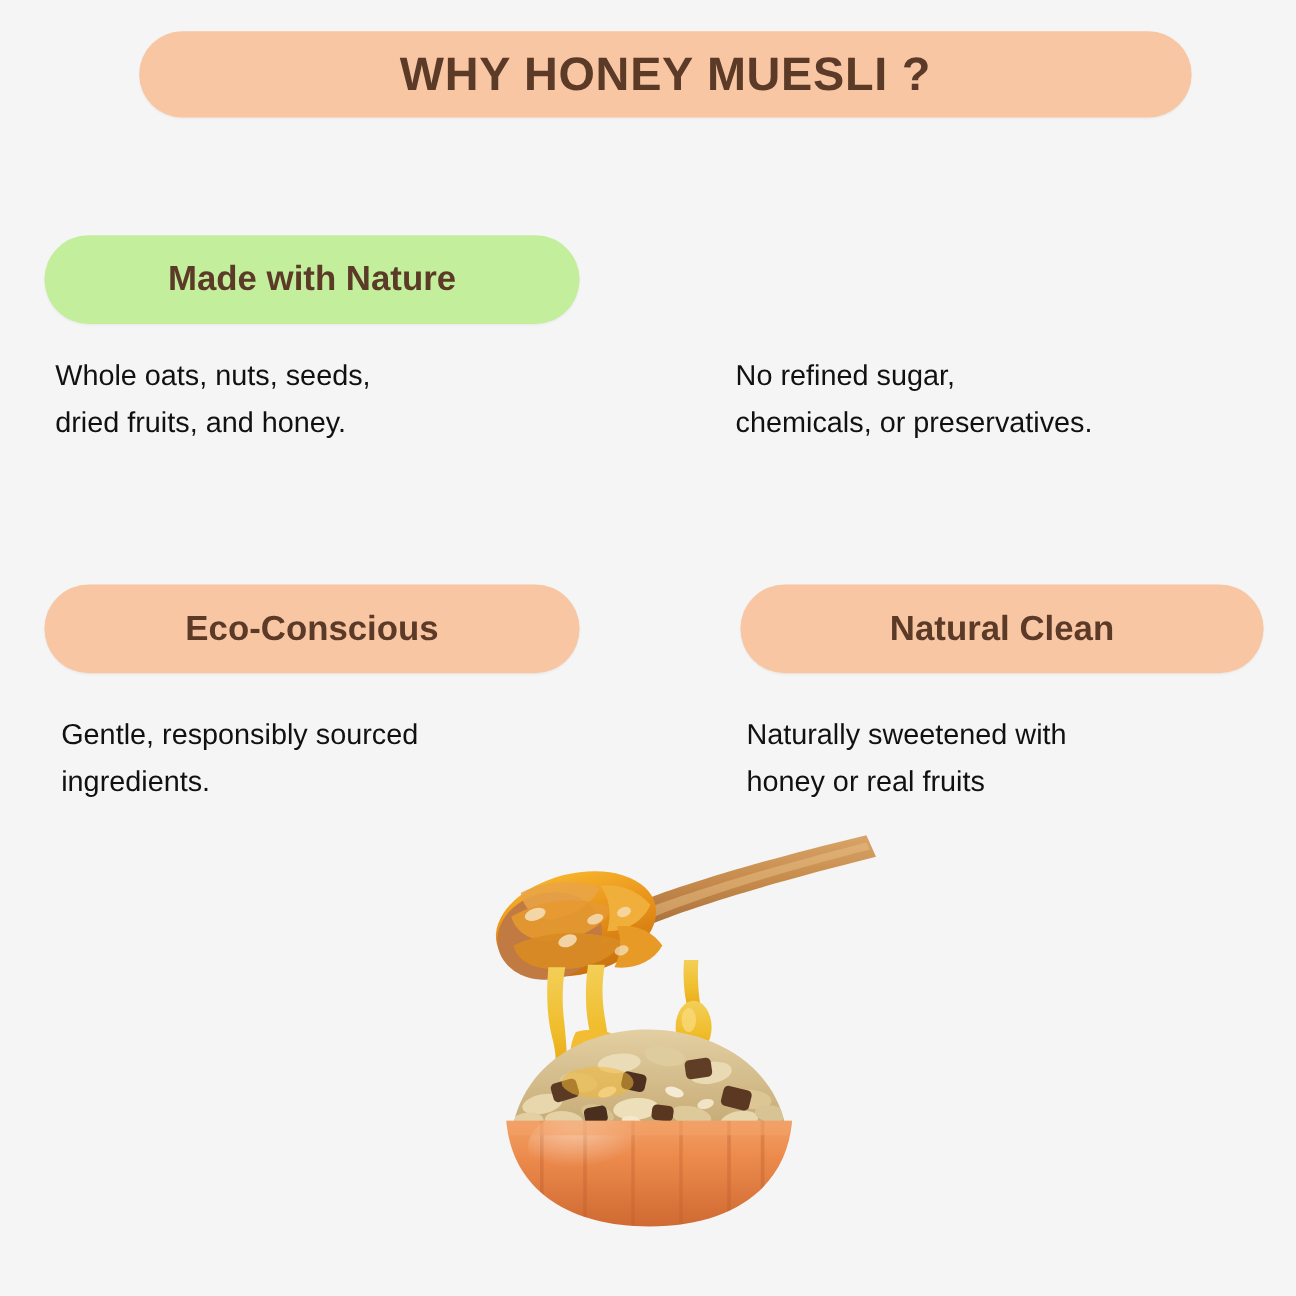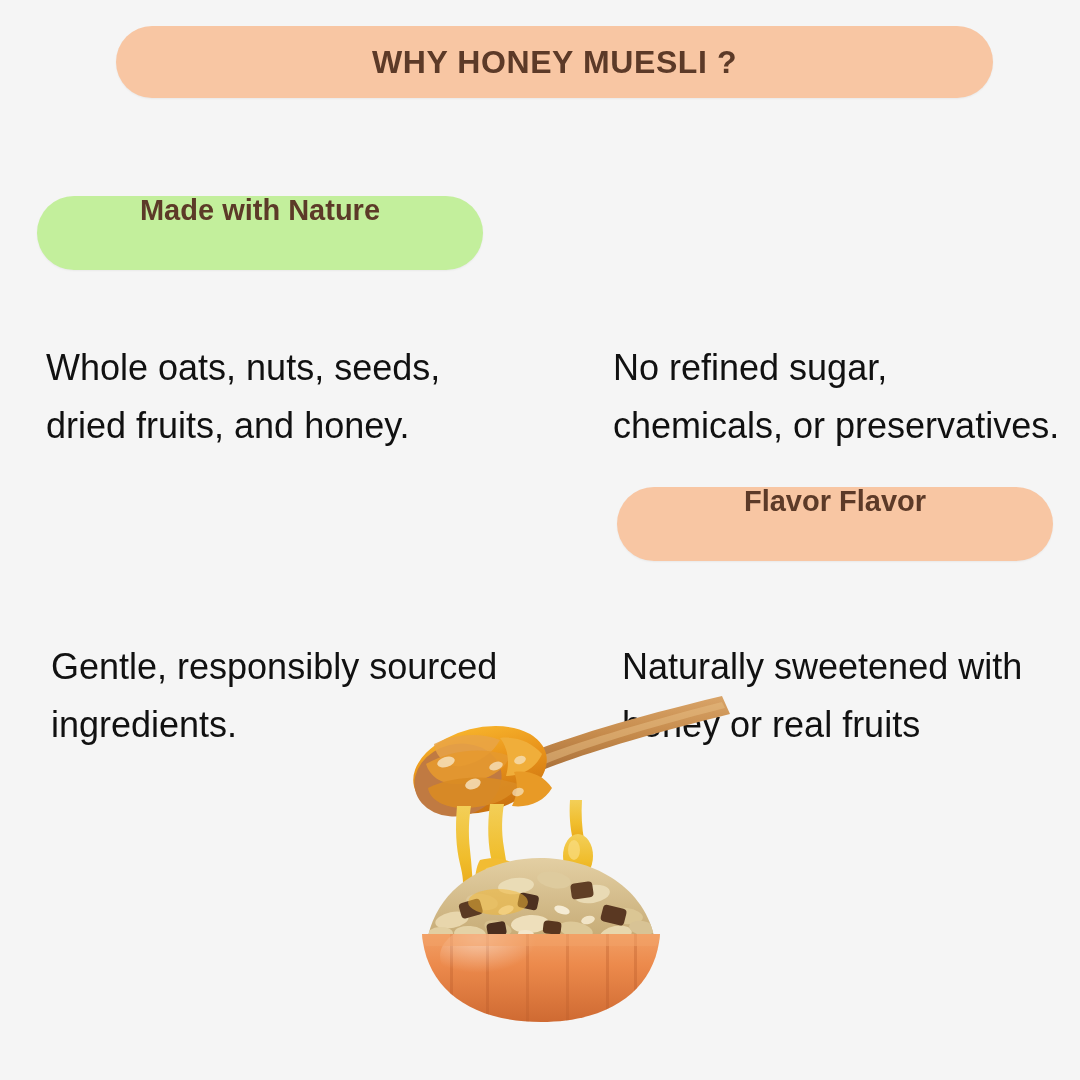--- a/index.html
+++ b/index.html
@@ -29,34 +29,35 @@
     width: 877px;
     height: 72px;
     background: #f8c6a3;
     border-radius: 36px;
     display: flex;
     align-items: center;
     justify-content: center;
     box-shadow: 0 1px 2px rgba(0,0,0,0.05);
   }
   .title-text {
-    font-size: 32px;
+    font-size: 39px;
     font-weight: bold;
     color: #5c3a28;
     letter-spacing: 0.6px;
     text-align: center;
     line-height: 1;
   }
 
   
   .pill {
     position: absolute;
     height: 74px;
     border-radius: 37px;
     display: flex;
+    align-items: center;
     justify-content: center;
     box-shadow: 0 1px 2px rgba(0,0,0,0.05);
   }
   .pill-label {
     font-size: 29px;
     font-weight: bold;
     color: #5c3a28;
     text-align: center;
     line-height: 1;
   }
@@ -64,25 +65,24 @@
   .pill-peach { background: #f8c6a3; }
 
   .pill-a { left: 37px;  top: 196px; width: 446px; }
   .pill-b { left: 595px; top: 196px; width: 440px; }
   .pill-c { left: 37px;  top: 487px; width: 446px; }
   .pill-d { left: 617px; top: 487px; width: 436px; }
 
   
   .desc {
     position: absolute;
-    font-size: 36px;
+    font-size: 24px;
     color: #111111;
     line-height: 1.62;
     white-space: pre-line;
-    margin-top: 44px;
   }
   .desc-a { left: 46px;  top: 295px; width: 470px; }
   .desc-b { left: 613px; top: 295px; width: 470px; }
   .desc-c { left: 51px;  top: 594px; width: 490px; }
   .desc-d { left: 622px; top: 594px; width: 460px; }
 
   
   .hero {
     position: absolute;
     left: 330px;
@@ -103,25 +103,28 @@
 
   <div class="pill pill-green pill-a">
     <div class="pill-label">Made with Nature</div>
   </div>
   <div class="desc desc-a">Whole oats, nuts, seeds,
 dried fruits, and honey.</div>
 
   <div class="desc desc-b">No refined sugar,
 chemicals, or preservatives.</div>
 
+  <div class="pill pill-peach pill-c">
+    <div class="pill-label">Eco-Conscious</div>
+  </div>
   <div class="desc desc-c">Gentle, responsibly sourced
 ingredients.</div>
 
   <div class="pill pill-peach pill-d">
-    <div class="pill-label">Flavor Flavor</div>
+    <div class="pill-label">Natural Clean</div>
   </div>
   <div class="desc desc-d">Naturally sweetened with
 honey or real fruits</div>
 
   <div class="hero">
     <svg viewBox="0 0 420 345" xmlns="http://www.w3.org/2000/svg">
       <defs>
         <linearGradient id="gWood" x1="0" y1="0" x2="0" y2="1">
           <stop offset="0%" stop-color="#d9a468"></stop>
           <stop offset="50%" stop-color="#c68b4c"></stop>

